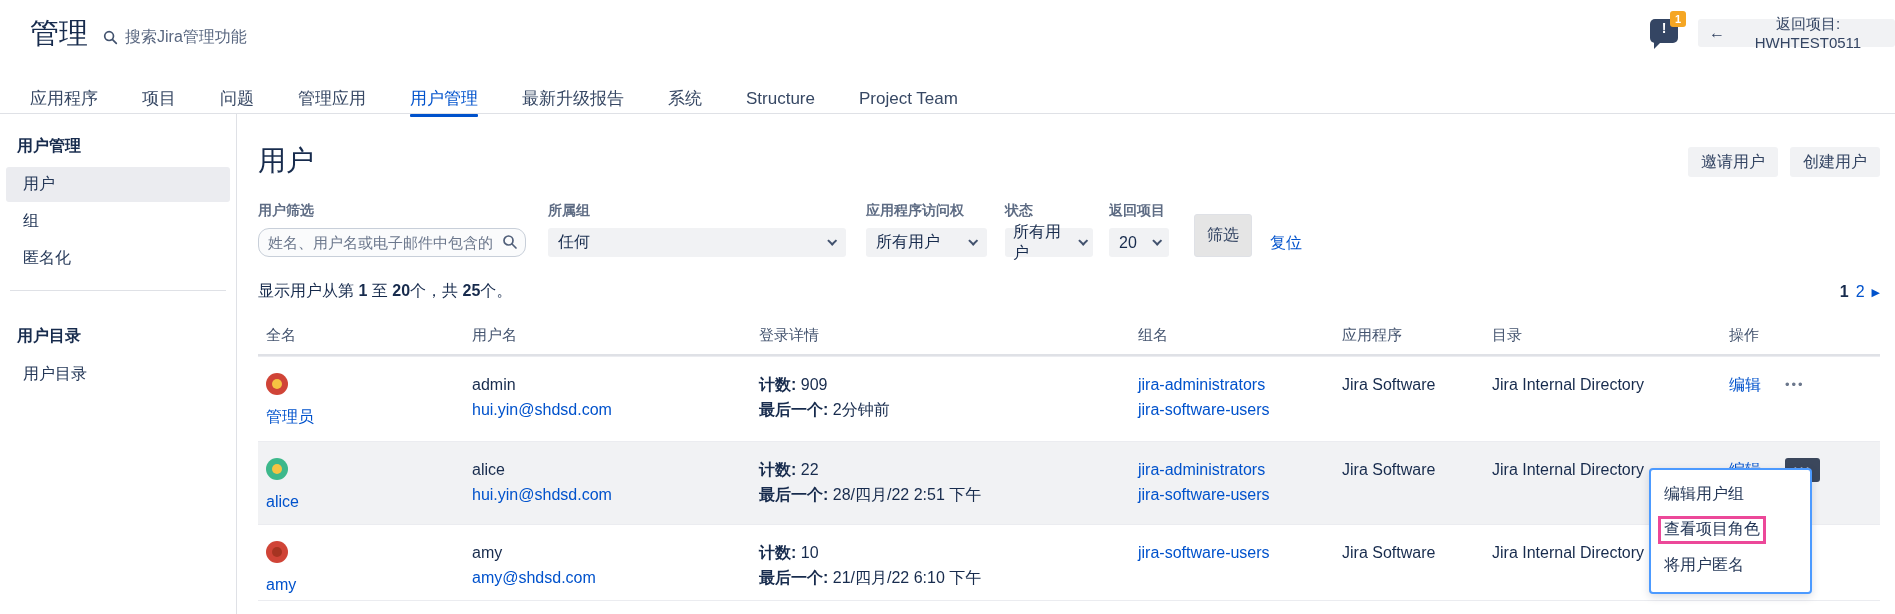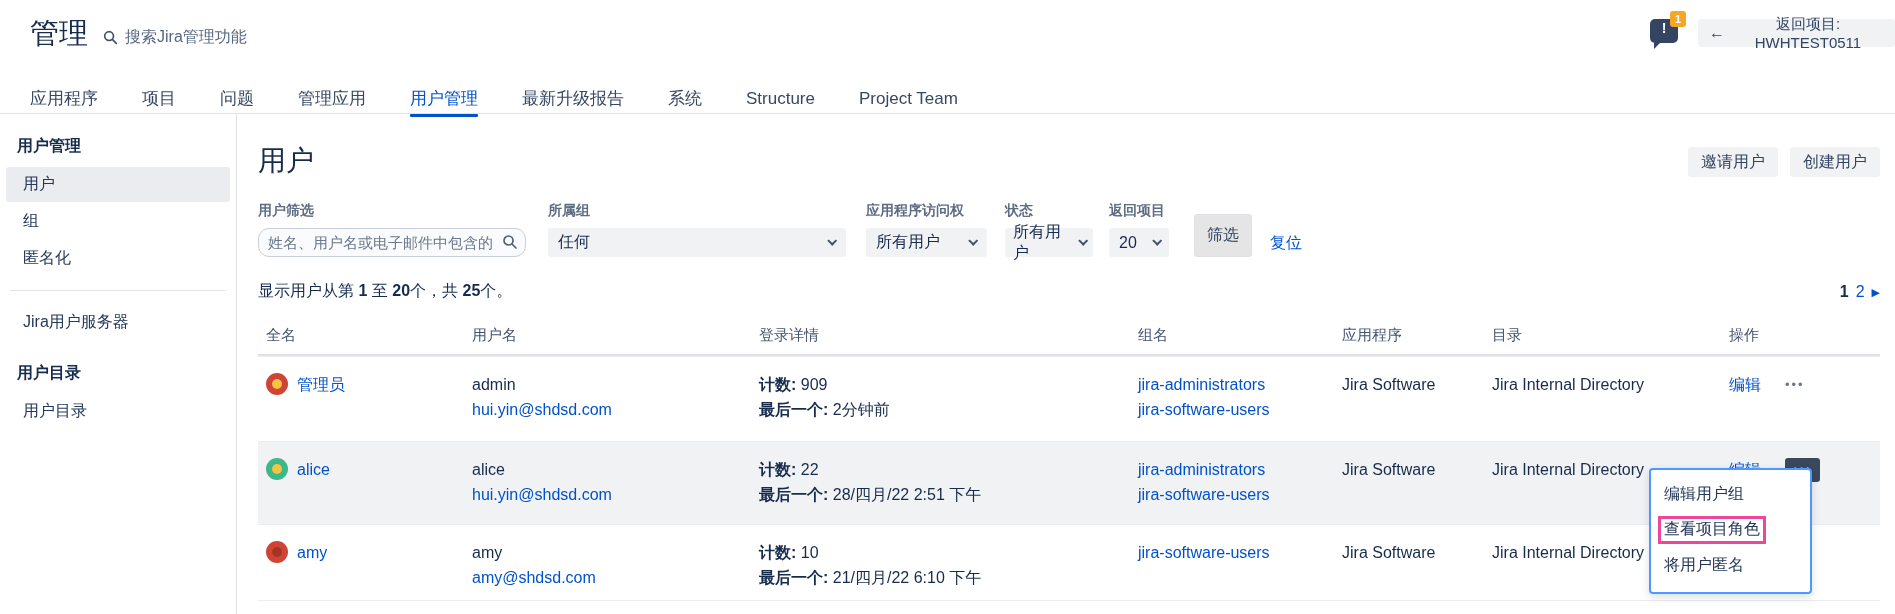--- a/index.html
+++ b/index.html
@@ -63,21 +63,21 @@
   
   .utable { position:absolute; left:20px; top:204px; width:1622px; }
   .trow { display:grid; grid-template-columns:206px 287px 379px 204px 150px 237px 1fr; }
   .thead { border-bottom:2px solid #DFE1E6; }
   .thead .cell { font-size:15px; color:#44546F; padding:8px 0 9px 8px; }
   .tbody-row { border-top:1px solid #EBECF0; }
   .tbody-row:first-of-type { border-top:none; }
   .tbody-row .cell { padding:15px 0 0 8px; font-size:16px; line-height:25px; color:#172B4D; }
   .tbody-row.hl { background:#F1F2F4; }
   .r1 { height:85px; } .r2 { height:83px; } .r3 { height:76px; } .r4 { height:80px; }
-  .fullname { display:flex; align-items:flex-start; gap:9px; }
+  .fullname { display:flex; align-items:flex-start; gap:9px;flex-direction:column; }
   .avatar { width:22px; height:22px; border-radius:50%; position:relative; flex:0 0 auto; margin-top:1px; }
   .avatar .inner { position:absolute; left:6px; top:6px; width:10px; height:10px; border-radius:50%; }
   .stack a, .stack .ln { display:block; }
   .blabel { font-weight:bold;margin-top:44px; }
   .ops { display:flex; align-items:flex-start; gap:24px; padding-left:6px; }
   .dots { color:#6B778C; font-size:13px; letter-spacing:2px; cursor:pointer; line-height:25px; }
   .dots-active { background:#3B475C; color:#fff; width:35px; height:24px; border-radius:3px; text-align:center; line-height:24px; font-size:12px; letter-spacing:2px; cursor:pointer; margin-top:1px; }
 
   
   .action-menu { position:absolute; left:1411px; top:354px; width:163px; background:#fff; border:2px solid #4C9AFF; border-radius:4px; padding:9px 0 10px 0; box-shadow:0 3px 8px rgba(9,30,66,0.15); z-index:50; }
@@ -122,21 +122,20 @@
     <div class="tab">Project Team</div>
   </div>
 
   <div class="sidebar">
     <div style="height:14px"></div>
     <div class="side-head">用户管理</div>
     <div class="side-item selected">用户</div>
     <div class="side-item">组</div>
     <div class="side-item">匿名化</div>
     <div class="side-divider"></div>
-    <div class="side-item">Jira用户服务器</div>
     <div style="height:13px"></div>
     <div class="side-head">用户目录</div>
     <div class="side-item">用户目录</div>
   </div>
 
   <div class="main">
     <div class="page-title">用户</div>
     <div class="page-actions">
       <button class="gray-btn">邀请用户</button>
       <button class="gray-btn">创建用户</button>

